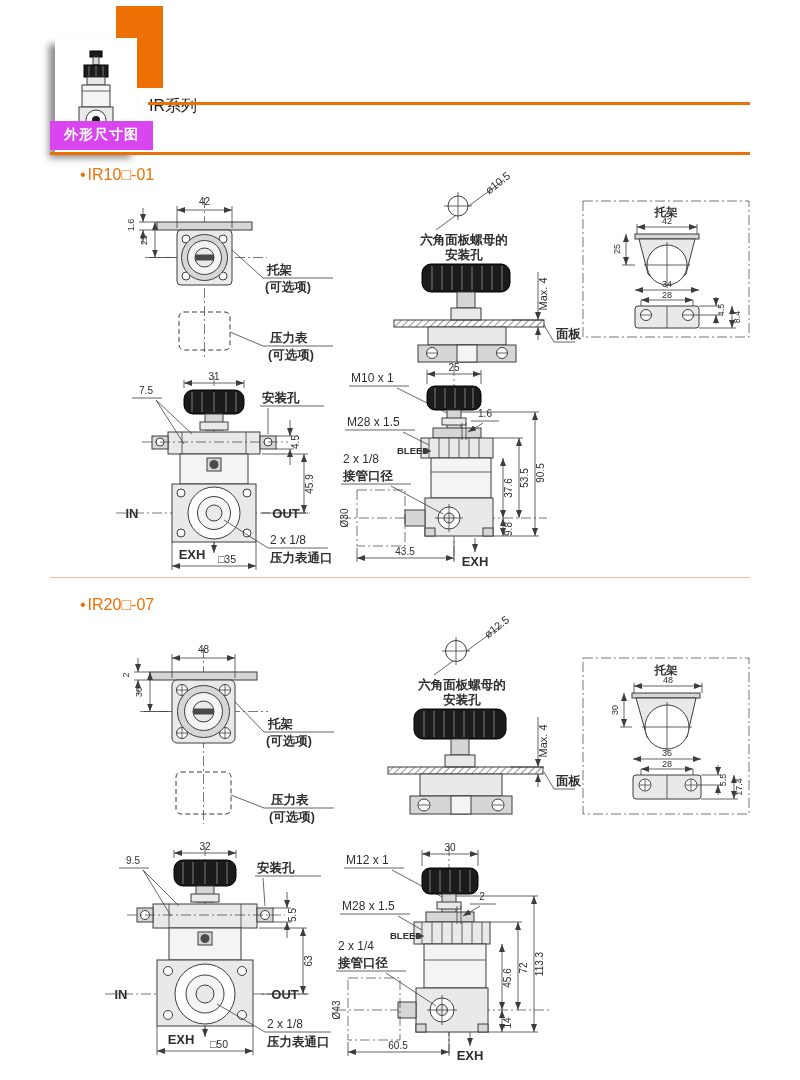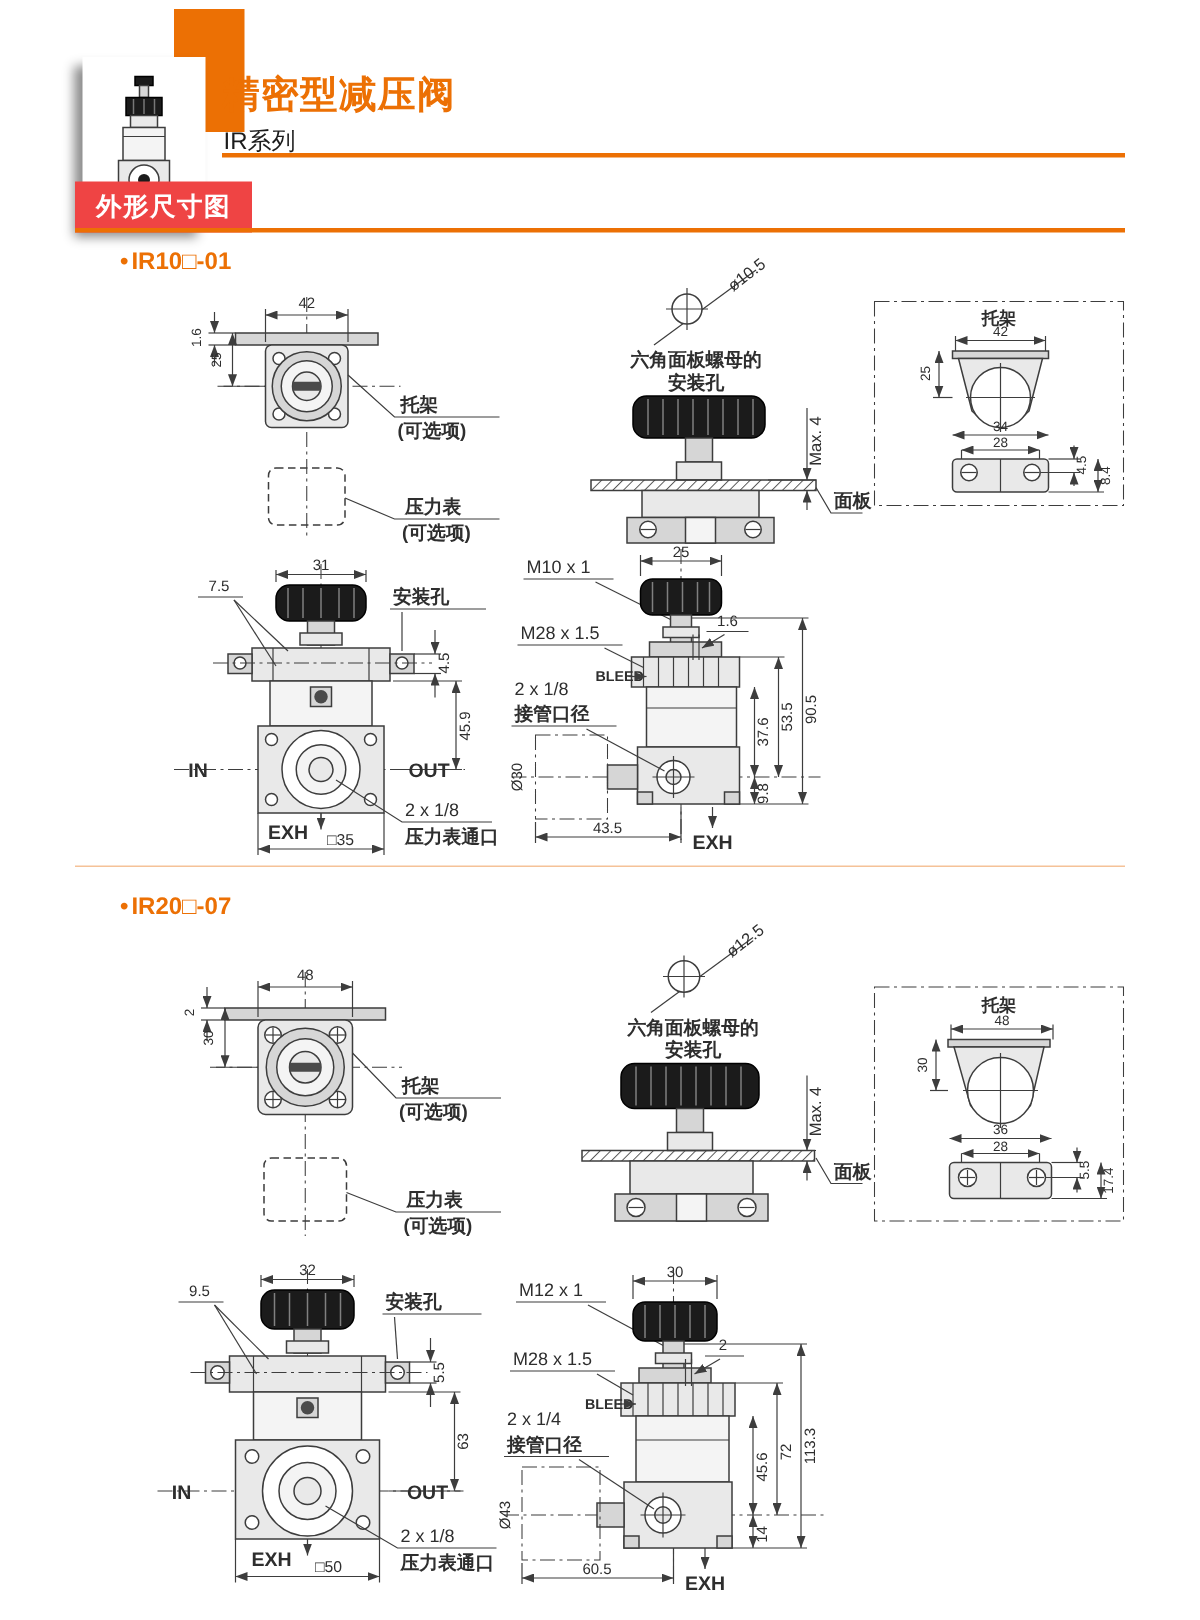--- a/index.html
+++ b/index.html
@@ -4,26 +4,26 @@
 <style>
   html,body{margin:0;padding:0;background:#fff;}
   #page{position:relative;width:800px;height:1080px;background:#fff;overflow:hidden;
         font-family:"Liberation Sans","DejaVu Sans",sans-serif;color:#2e2e2e;}
   .abs{position:absolute;}
   
   #corner-tab{left:116px;top:6px;width:47px;height:82px;background:#EC7004;}
   #icon-card{left:55px;top:38px;width:82px;height:114px;background:#fff;
              box-shadow:-6px 6px 7px rgba(0,0,0,.45);display:flex;align-items:center;justify-content:center;}
   #page-title{left:148px;top:46px;font-size:25px;font-weight:700;color:#EC7004;letter-spacing:1px;}
-  #page-series{left:149px;top:84px;font-size:16px;color:#1c1c1c;}
+  #page-series{left:149px;top:96px;font-size:16px;color:#1c1c1c;}
   #title-rule{left:148px;top:102px;width:602px;height:3px;background:#EC7004;}
-  #section-badge{left:50px;top:121px;background:#ef4444;color:#fff;font-size:17px;font-weight:700;
+  #section-badge{left:50px;top:121px;background:#d946ef;color:#fff;font-size:14px;font-weight:700;
                  padding:5px 14px 6px;letter-spacing:1px;}
   #section-rule{left:50px;top:152px;width:700px;height:3px;background:#EC7004;}
-  .model-label{font-size:16px;font-weight:700;color:#EC7004;}
+  .model-label{font-size:16px;font-weight:400;color:#EC7004;}
   .model-label .blt{margin-right:2px;}
   #divider{left:50px;top:577px;width:700px;height:1px;background:#F5C298;}
   
   svg{overflow:visible;}
   svg text{fill:#2e2e2e;font-family:"Liberation Sans","DejaVu Sans",sans-serif;}
   .ln{stroke:#3d3d3d;stroke-width:1;fill:none;}
   .thin{stroke-width:.8;}
   .cl{stroke:#3d3d3d;stroke-width:.7;stroke-dasharray:10 3 2 3;fill:none;}
   .dsh{stroke:#3d3d3d;stroke-width:1;stroke-dasharray:5 3;fill:none;}
   .f1{fill:#e9e9e9;stroke:#3d3d3d;stroke-width:1;}
@@ -54,21 +54,20 @@
         <line x1="36" y1="17" x2="36" y2="27" stroke="#777"></line>
       <rect x="20" y="28" width="18" height="8" class="f1"></rect>
       <rect x="15" y="36" width="28" height="22" class="f3"></rect>
       <line x1="15" y1="42" x2="43" y2="42" class="ln thin"></line>
       <rect x="12" y="58" width="34" height="26" class="f1"></rect>
       <circle cx="29" cy="71" r="10" class="wht"></circle>
       <circle cx="29" cy="71" r="4" fill="#1b1b1b"></circle>
       <rect x="9" y="84" width="40" height="6" class="f2"></rect>
     </svg>
   </div>
-  <div class="abs" id="page-title">精密型减压阀</div>
   <div class="abs" id="page-series">IR系列</div>
   <div class="abs" id="title-rule"></div>
   <div class="abs" id="section-badge">外形尺寸图</div>
   <div class="abs" id="section-rule"></div>
 
   <div class="abs model-label" style="left:80px;top:166px;">
     <span class="blt">•</span><span>IR10□-01</span>
   </div>
 
   <svg class="abs" style="left:95px;top:192px;" width="245" height="172" viewBox="0 0 245 172">

